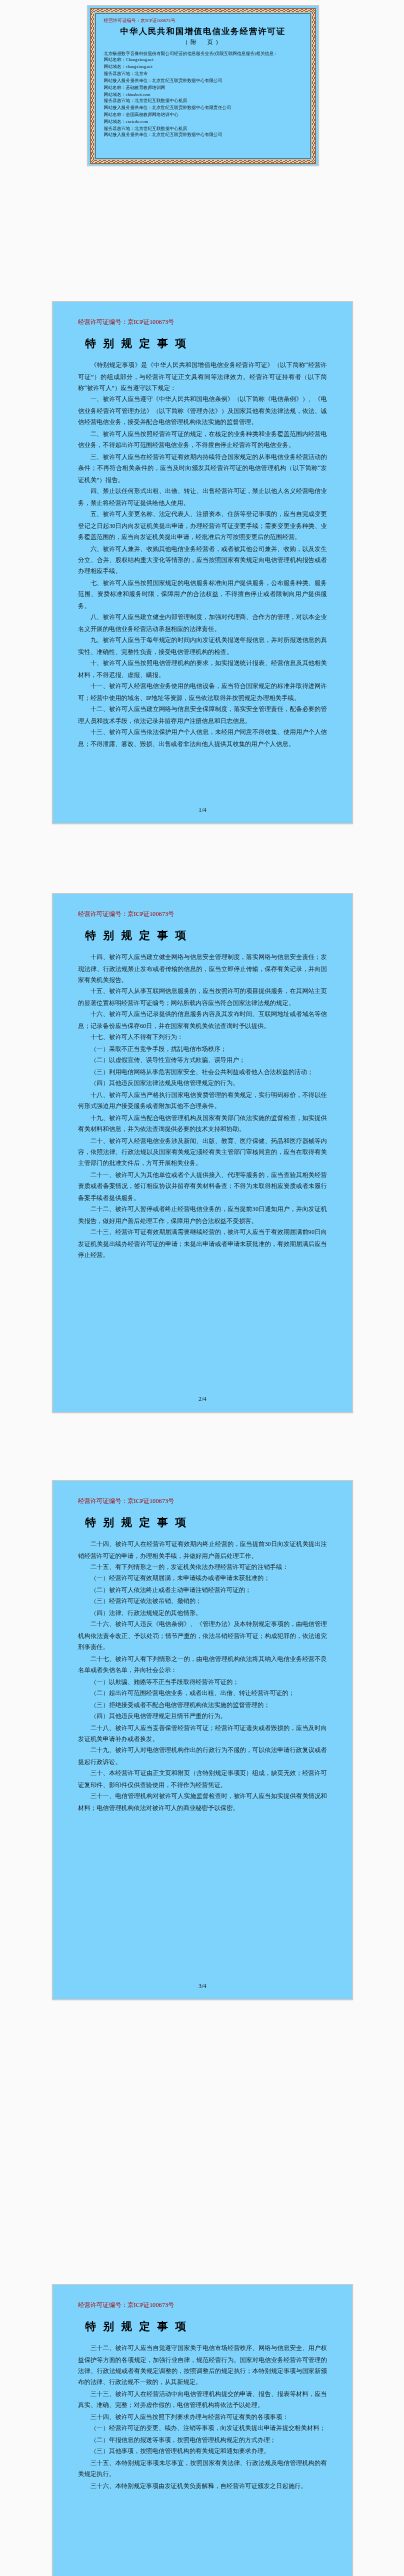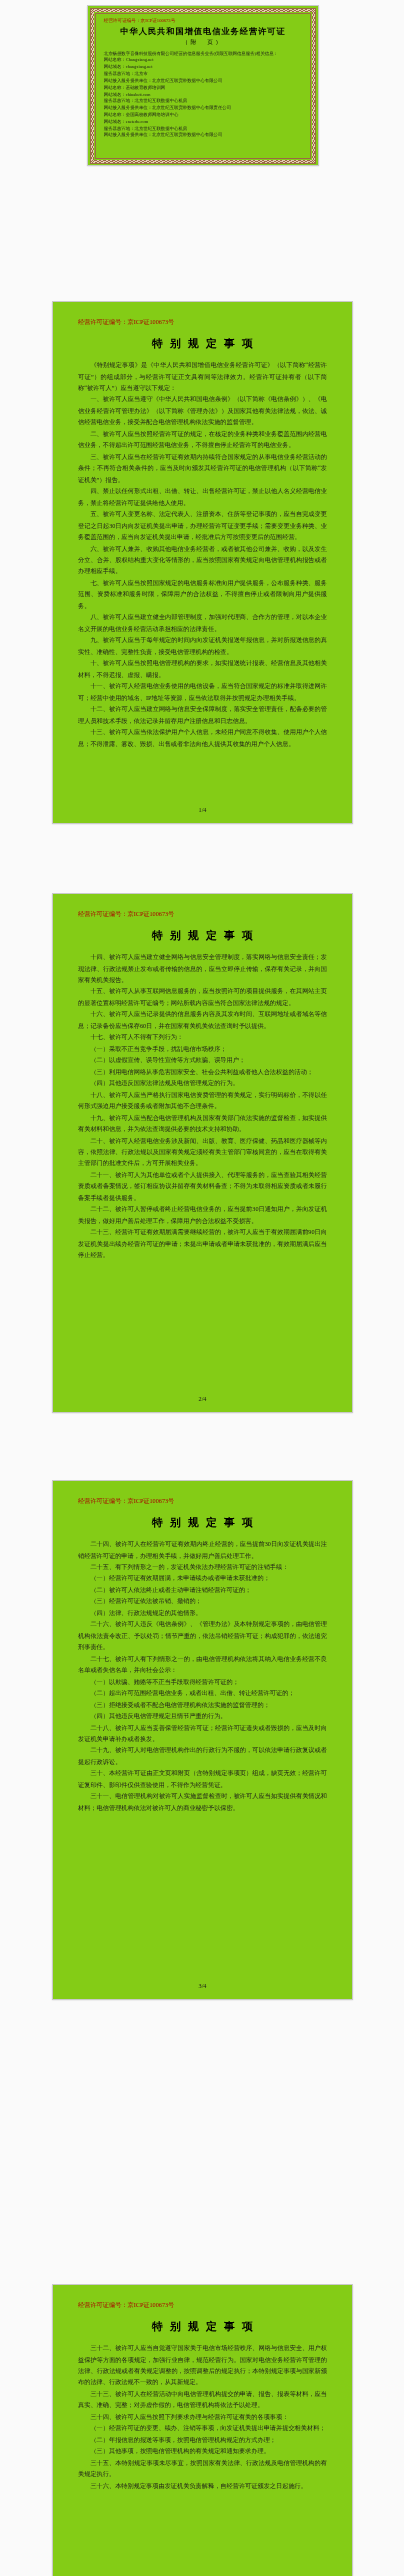--- a/index.html
+++ b/index.html
@@ -4,21 +4,21 @@
 <style>
   * { margin:0; padding:0; box-sizing:border-box; }
   html,body { background:#fafafa; }
   .canvas {
     position:relative; width:405px; height:2873px; margin:0 auto;
     background:#fafafa;
     font-family:"Liberation Serif","DejaVu Serif",serif;
     color:#1a1a1a;
   }
   .page {
-    position:absolute; background:#84cc16;
+    position:absolute; background:#7dd3fc;
     border:0.5px solid #c9c9c9;
     box-shadow:0 0.5px 1.5px rgba(0,0,0,.14);
   }
 
   
   .cert { left:87px; top:5.2px; width:232px; height:161px; padding:2.6px; }
   .cert-band {
     height:100%;
     border:3.6px solid;
     border-image:repeating-linear-gradient(45deg,#9b6a45 0 1.5px,#e3cdb2 1.5px 3.1px) 7;
@@ -28,21 +28,21 @@
   .cert-inner { height:100%; border:0.5px solid #9b6a45; padding:4.1px 8.2px 3.1px; overflow:hidden; }
   .cert-hdr { color:#aa0000; font-size:4.6px; line-height:1.3; }
   .cert-title { text-align:center; font-weight:bold; font-size:8.2px; letter-spacing:1px; margin-top:2.6px; color:#000; }
   .cert-subtitle { text-align:center; font-size:5.7px; letter-spacing:2.6px; margin:1.5px 0 3.6px; color:#000; }
   .cert-line { font-size:4.4px; line-height:1.55; text-align:left; }
 
   
   .tpage { left:52px; width:301px; padding:15.5px 25px 31px; }
   .t-hdr { color:#aa0000; font-size:6.2px; line-height:1.3; }
   .t-title {
-    text-align:center; color:#000;
+    text-align:left; color:#000;
     font-family:"Liberation Sans","DejaVu Sans",sans-serif;
     font-weight:bold; font-size:10.8px;
     letter-spacing:7.2px; padding-left:7.2px;
     margin:11.3px 0 8.2px;
   }
   .t-body p {
     font-size:6.2px; line-height:1.85;
     text-align:justify; text-indent:2em;
   }
   .t-pageno {

